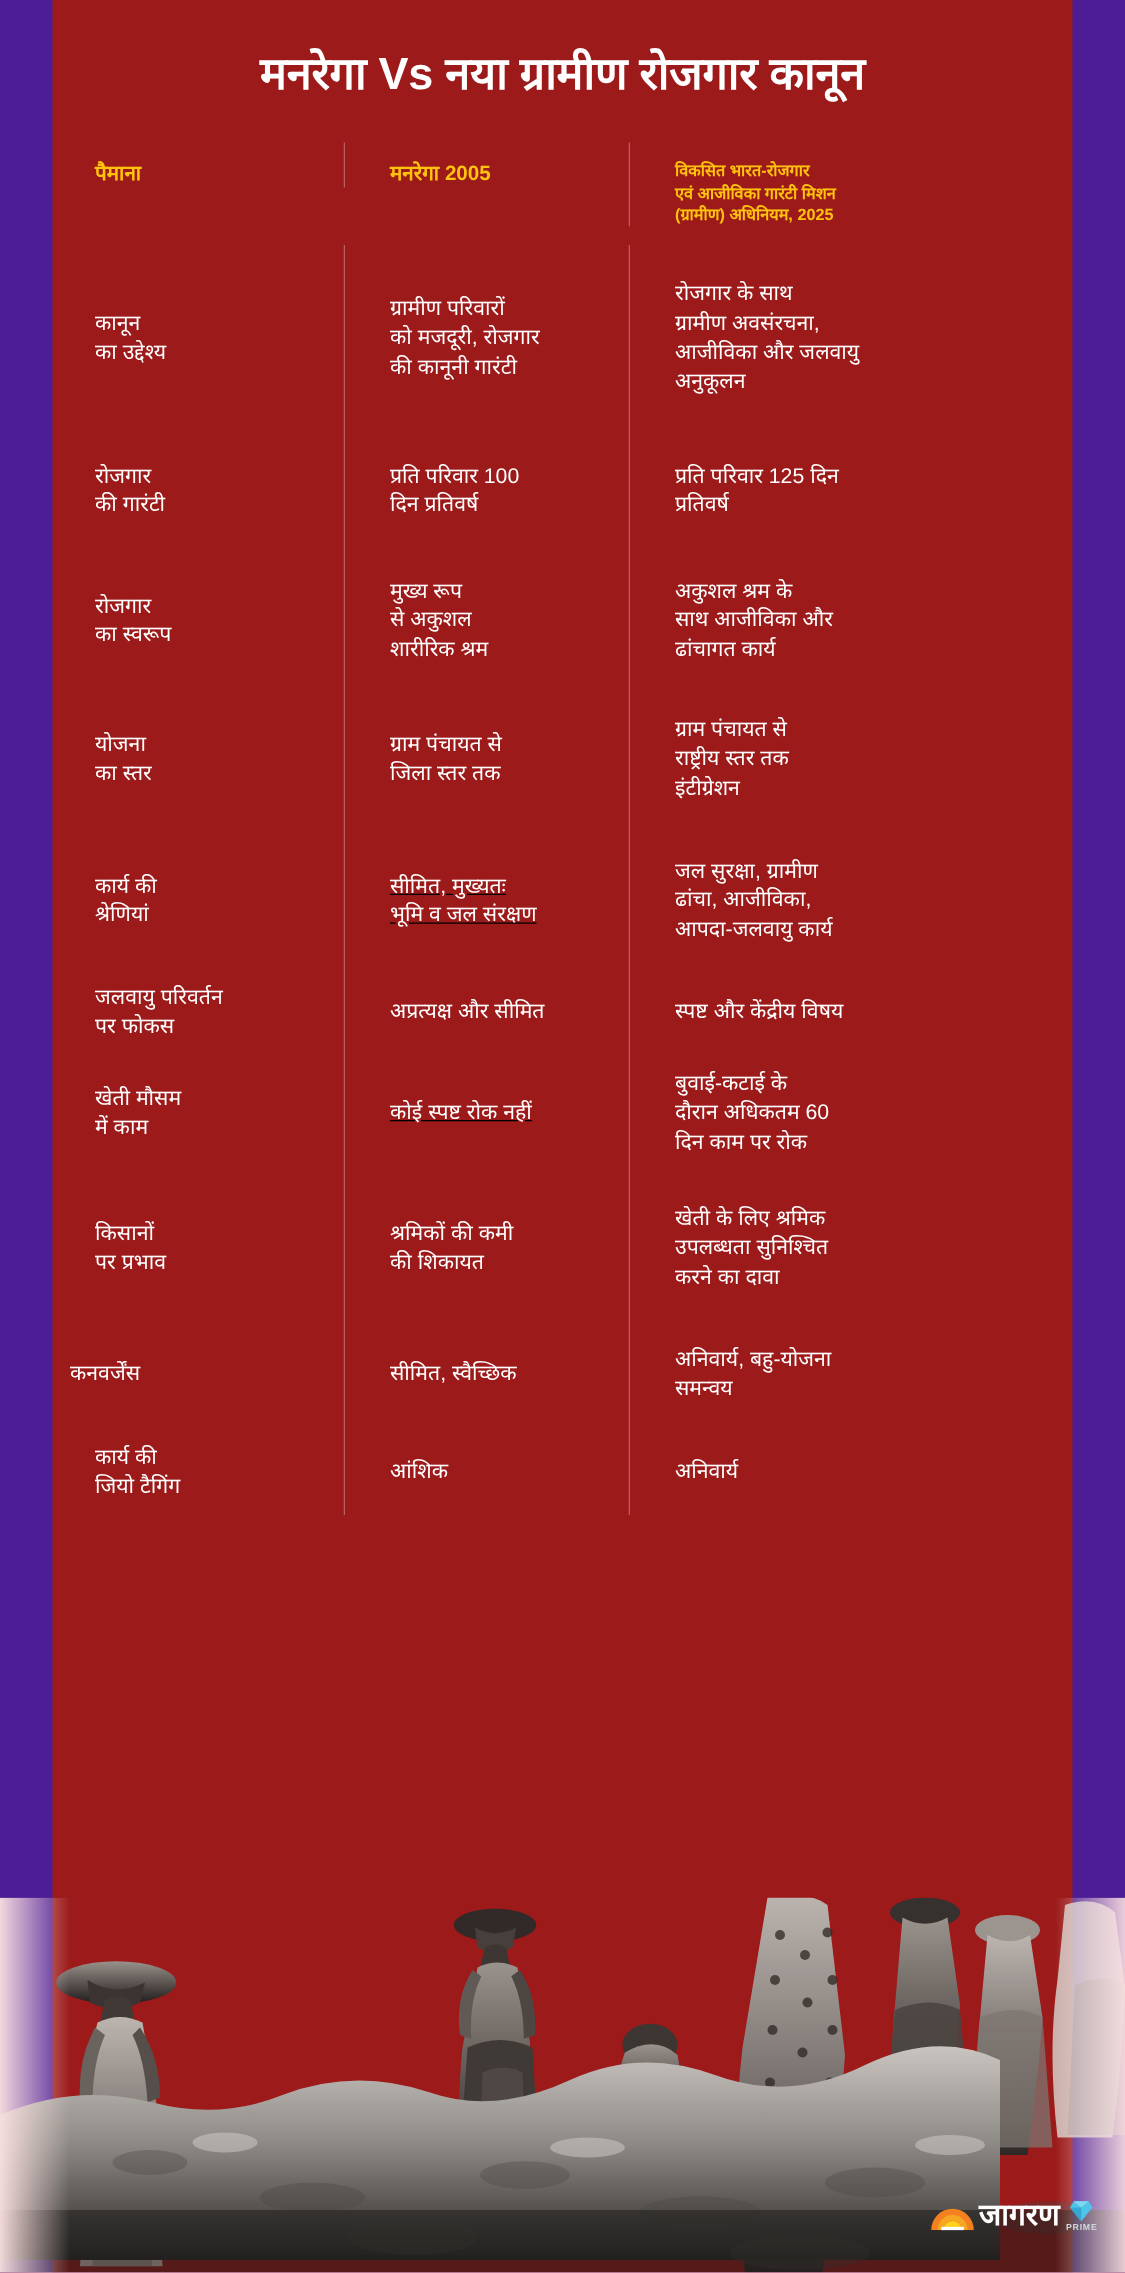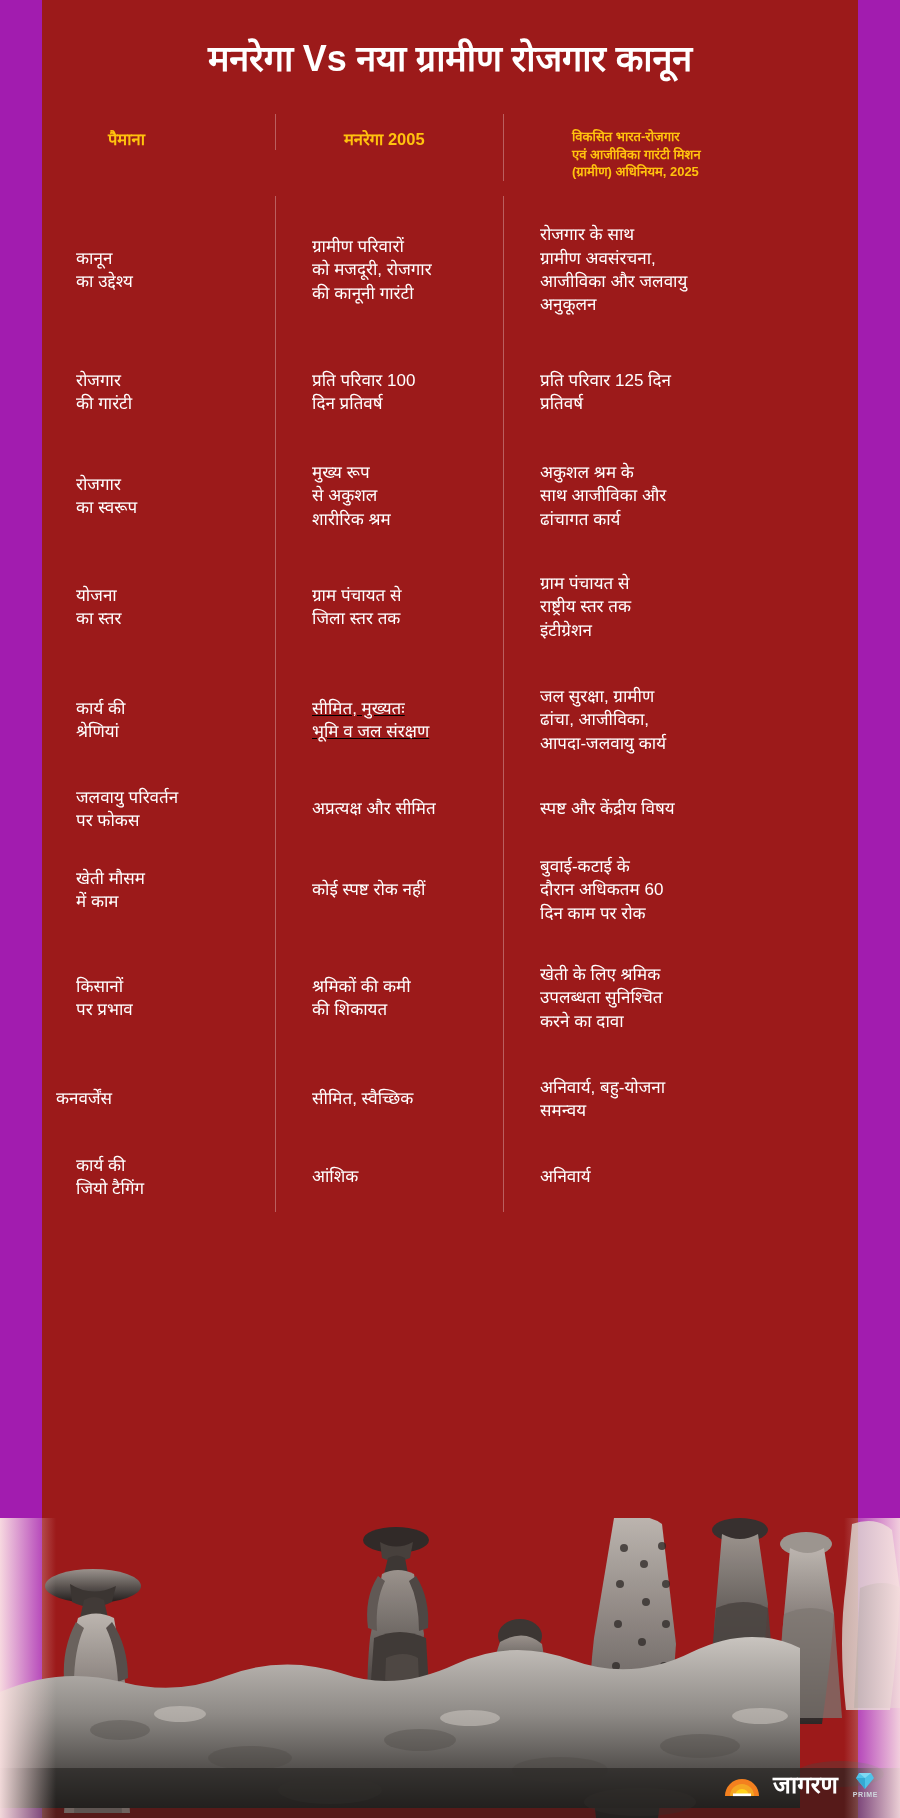--- a/index.html
+++ b/index.html
@@ -5,21 +5,21 @@
   * { margin:0; padding:0; box-sizing:border-box; }
   html,body{
     width:900px; height:1818px;
     background:#fbe2e2;
     font-family:"Liberation Sans","DejaVu Sans",sans-serif;
     overflow:hidden;
   }
   #root{
     position:relative;
     width:900px; height:1818px;
-    background:#a21caf;
+    background:#4c1d95;
     overflow:hidden;
   }
 
   
   .panel{
     position:absolute;
     left:42px; top:0;
     width:816px; height:1818px;
     background:#9c1a1a;
   }
@@ -69,21 +69,20 @@
   
   .row.header .cell.c2:before,
   .row.header .cell.c3:before{ top:10px; }
 
   .hdr-text{
     color:#ffc20e;
     font-size:16.5px;
     font-weight:700;
     line-height:1.34;
     white-space:pre-line;
-    margin-left:32px;
   }
   .cell-text{
     color:#ffffff;
     font-size:17px;
     font-weight:400;
     line-height:1.38;
     white-space:pre-line;
   }
 
   .row.header{ min-height:92px; align-items:flex-start; }
@@ -101,22 +100,22 @@
     z-index:7;
     overflow:hidden;
   }
   .ground{
     position:absolute; left:0; bottom:0; width:900px; height:170px;
   }
 
   
   .logo{
     position:absolute;
-    right:22px; bottom:20px;
-    display:flex; align-items:center; gap:13px;
+    right:22px; bottom:32px;
+    display:flex; align-items:center; gap:3px;
     z-index:12;
   }
   .logo-sun{
     width:36px; height:22px;
     position:relative;
   }
   .logo-text{
     color:#ffffff;
     font-size:24px;
     font-weight:700;
@@ -250,21 +249,21 @@
           </div>
           <div class="cell c3" style="display: flex; align-items: center;">
             <div class="cell-text">स्पष्ट और केंद्रीय विषय</div>
           </div>
         </div>
         <div class="row body" style="min-height: 100px;">
           <div class="cell c1" style="display: flex; align-items: center;">
             <div class="cell-text">खेती मौसम
 में काम</div>
           </div>
-          <div class="cell c2" style="display: flex; align-items: center;">
+          <div class="cell c2" style="display: flex; align-items: center; text-decoration: underline;">
             <div class="cell-text">कोई स्पष्ट रोक नहीं</div>
           </div>
           <div class="cell c3" style="display: flex; align-items: center;">
             <div class="cell-text">बुवाई-कटाई के
 दौरान अधिकतम 60
 दिन काम पर रोक</div>
           </div>
         </div>
         <div class="row body" style="min-height: 116px;">
           <div class="cell c1" style="display: flex; align-items: center;">

